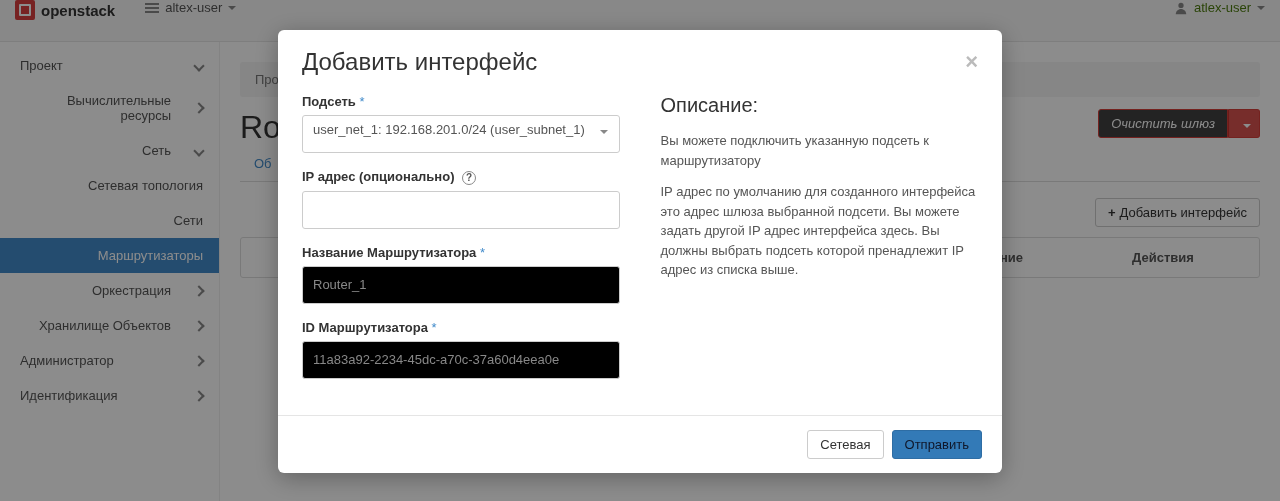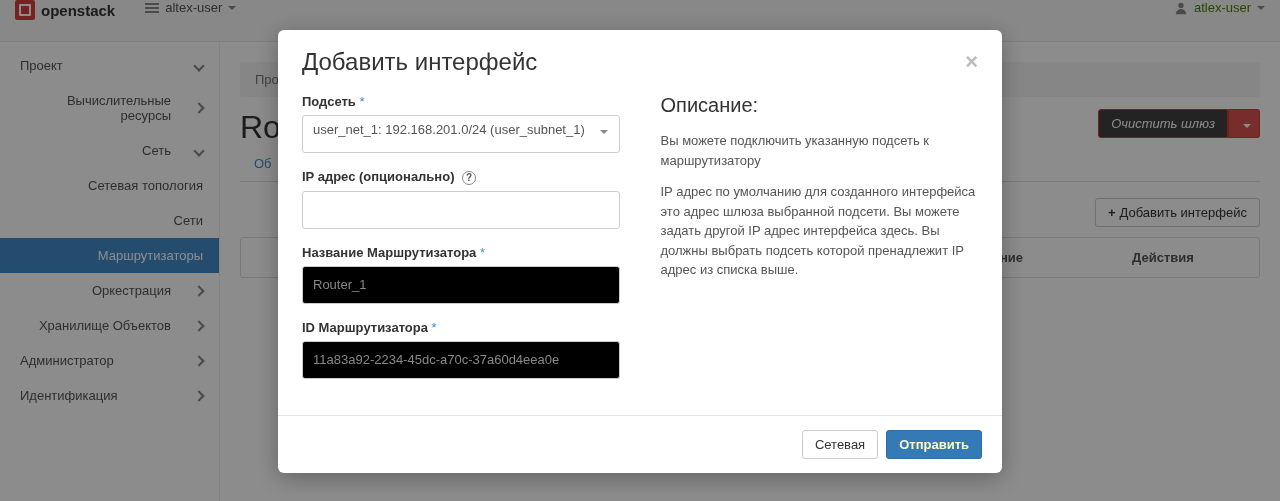--- a/index.html
+++ b/index.html
@@ -51,21 +51,21 @@
 .form-label .req { color: #428bca; font-weight: normal; }
 .help-icon { display: inline-flex; width: 14px; height: 14px; border: 1px solid #888; border-radius: 50%; align-items: center; justify-content: center; font-size: 10px; color: #555; margin-left: 4px; font-weight: bold; }
 .form-control { width: 100%; height: 38px; padding: 6px 10px; border: 1px solid #ccc; border-radius: 3px; font-size: 13px; color: #555; background: #fff; }
 .form-control[disabled] { background: #000000; color: #888; }
 .select-wrap { position: relative; }
 .select-wrap .caret-down { position: absolute; right: 12px; top: 15px; }
 .desc-title { font-size: 20px; font-weight: 400; margin-bottom: 14px; color: #333; }
 .desc-p { font-size: 13px; color: #555; line-height: 1.5; margin-bottom: 12px; }
 .modal-footer { border-top: 1px solid #e5e5e5; padding: 14px 20px; display: flex; justify-content: flex-end; gap: 8px; }
 .btn-default { background: #fff; border: 1px solid #ccc; color: #333; }
-.btn-primary { background: #337ab7; color: #fef9c3; border: 1px solid #2e6da4; font-weight: bold; }
+.btn-primary { background: #337ab7; color: #0f172a; border: 1px solid #2e6da4; }
 .layers-icon { width: 14px; height: 10px; position: relative; margin-right: 6px; }
 .layers-icon span { position: absolute; width: 14px; height: 2px; background: #888; left: 0; }
 .layers-icon span:nth-child(1){ top:0; } .layers-icon span:nth-child(2){ top:4px; } .layers-icon span:nth-child(3){ top:8px; }
 .plus-icon { font-weight: bold; }
 </style>
 </head>
 <body>
 
 <div class="topbar">
   <div class="logo">

